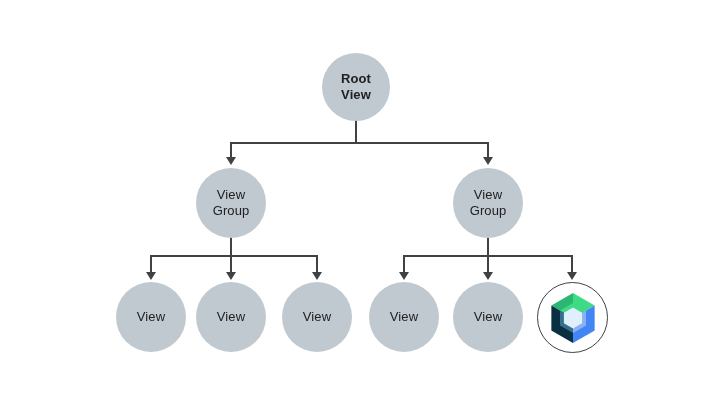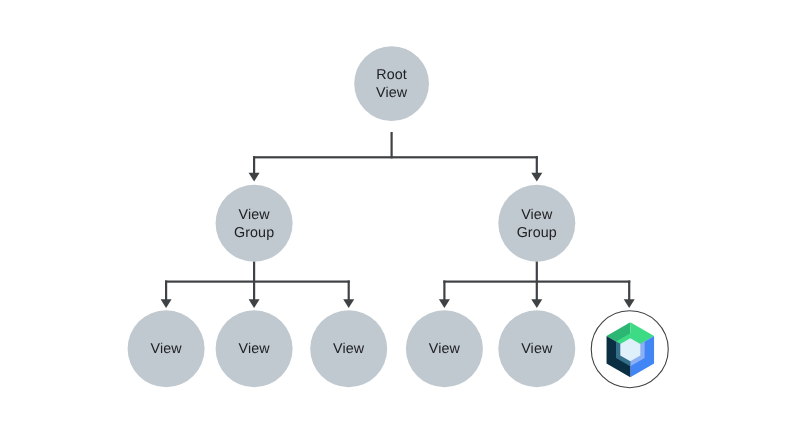--- a/index.html
+++ b/index.html
@@ -54,21 +54,21 @@
   <div class="arrow-down" style="left:312px;top:272px;"></div>
 
   <div class="line" style="left:487px;top:237px;width:2px;height:37px;"></div>
   <div class="line" style="left:403px;top:255px;width:170px;height:2px;"></div>
   <div class="line" style="left:403px;top:255px;width:2px;height:19px;"></div>
   <div class="line" style="left:571px;top:255px;width:2px;height:19px;"></div>
   <div class="arrow-down" style="left:399px;top:272px;"></div>
   <div class="arrow-down" style="left:483px;top:272px;"></div>
   <div class="arrow-down" style="left:567px;top:272px;"></div>
 
-  <div class="node" style="left:322px;top:42px;width:68px;height:68px;">
+  <div class="node" style="left:322px;top:53px;width:68px;height:68px;font-weight:bold;">
     <span class="lbl">Root
 View</span>
   </div>
 
   <div class="node" style="left:196px;top:168px;width:70px;height:70px;">
     <span class="lbl">View
 Group</span>
   </div>
 
   <div class="node" style="left:453px;top:168px;width:70px;height:70px;">

